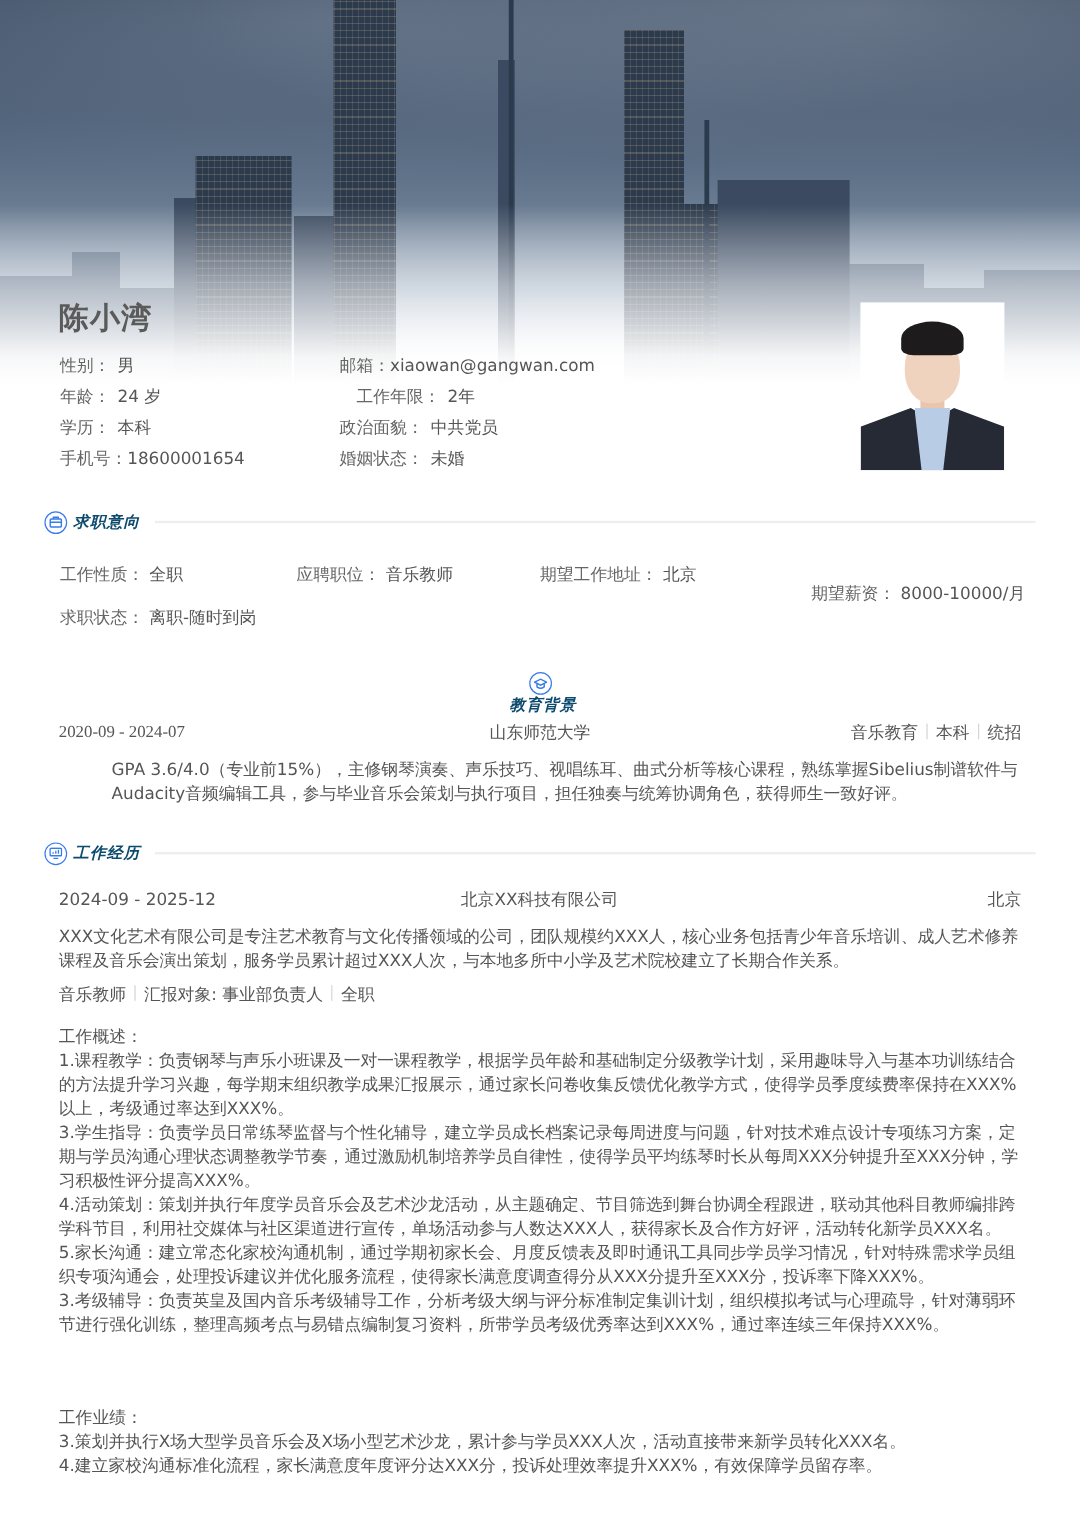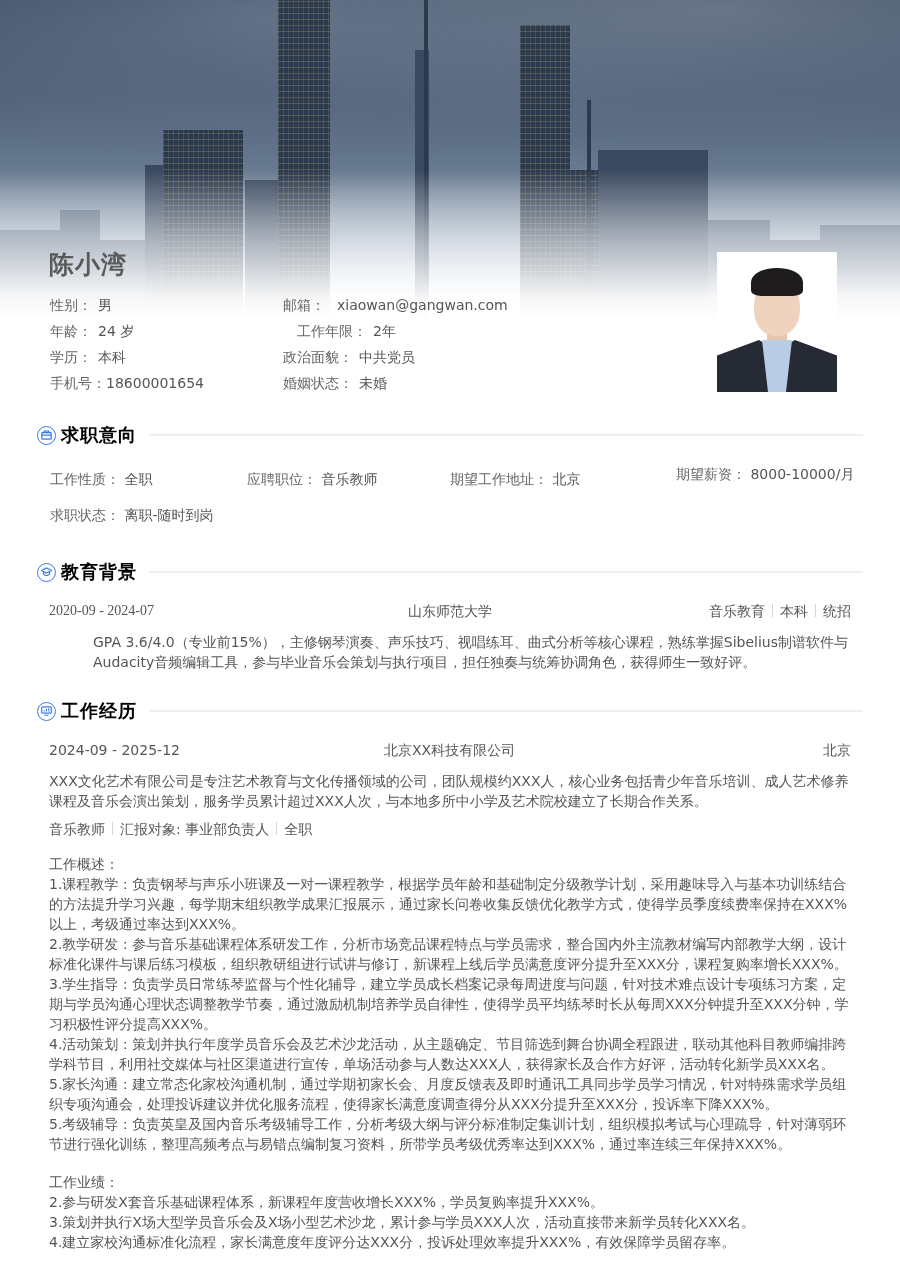--- a/index.html
+++ b/index.html
@@ -32,21 +32,21 @@
     clip-path: polygon(0 30%, 35% 0, 50% 20%, 65% 0, 100% 30%, 100% 100%, 0 100%); }
   .photo .shirt { position: absolute; left: 45px; bottom: 0; width: 30px; height: 52px; background: #b9cce6;
     clip-path: polygon(0 0, 100% 0, 80% 100%, 20% 100%); }
   .photo .neck { position: absolute; left: 50px; top: 76px; width: 20px; height: 18px; background: #e8c5ac; }
   .photo .face { position: absolute; left: 37px; top: 26px; width: 46px; height: 58px; border-radius: 48% 48% 45% 45%; background: #f0d3bf; }
   .photo .hair { position: absolute; left: 34px; top: 16px; width: 52px; height: 28px; border-radius: 50% 50% 20% 20%; background: #1d1b1b; }
 
   
   .section-head { position: absolute; left: 37px; height: 24px; width: 826px; display: flex; align-items: center; }
   .section-head .icon { width: 19px; height: 19px; border: 1.6px solid #3a7bea; border-radius: 50%; display: flex; align-items: center; justify-content: center; flex: none; }
-  .section-head .title { margin-left: 5px; font-size: 18px; font-weight: bold; color: #000000; letter-spacing: 1px; }
+  .section-head .title { margin-left: 5px; font-size: 13px; font-weight: bold; color: #0c4a6e; letter-spacing: 1px; font-style: italic; }
   .section-head .line { flex: 1; height: 2px; background: #eeeeee; margin-left: 12px; }
 
   .txt { position: absolute; font-size: 14px; color: #555; white-space: nowrap; line-height: 20px; }
   .muted { color: #666; }
   .para { position: absolute; left: 49px; width: 806px; font-size: 14px; color: #555; line-height: 20px; }
   .sep { display: inline-block; width: 1px; height: 13px; background: #d5d5d5; margin: 0 7px; vertical-align: -1px; }
 </style>
 </head>
 <body>
 
@@ -73,21 +73,21 @@
   <div class="fade"></div>
 </div>
 
 <div class="name">陈小湾</div>
 
 <div class="basic">
   <div class="row" style="left:0;top:0;"><span class="lbl">性别：</span><span class="val">男</span></div>
   <div class="row" style="left:0;top:26px;"><span class="lbl">年龄：</span><span class="val">24 岁</span></div>
   <div class="row" style="left:0;top:52px;"><span class="lbl">学历：</span><span class="val">本科</span></div>
   <div class="row" style="left:0;top:78px;"><span class="lbl">手机号：</span><span class="val" style="margin-left:0">18600001654</span></div>
-  <div class="row" style="left:233px;top:0;"><span class="lbl">邮箱：</span><span class="val" style="margin-left:12px">xiaowan@gangwan.com</span></div>
+  <div class="row" style="left:233px;top:0;"><span class="lbl">邮箱：</span><span class="val" style="margin-left:0">xiaowan@gangwan.com</span></div>
   <div class="row" style="left:233px;top:26px;margin-left:14px;"><span class="lbl">工作年限：</span><span class="val">2年</span></div>
   <div class="row" style="left:233px;top:52px;"><span class="lbl">政治面貌：</span><span class="val">中共党员</span></div>
   <div class="row" style="left:233px;top:78px;"><span class="lbl">婚姻状态：</span><span class="val">未婚</span></div>
 </div>
 
 <div class="photo">
   <div class="neck"></div>
   <div class="face"></div>
   <div class="hair"></div>
   <div class="suit"></div>
@@ -101,24 +101,24 @@
         <path d="M3.5 2.5V1h4v1.5M0.8 5.2h9.4" fill="none" stroke="#3a7bea" stroke-width="1.2"></path>
       </svg>
   </span>
   <span class="title">求职意向</span>
   <span class="line"></span>
 </div>
 
 <div class="txt" style="left:50px;top:469px;"><span class="muted">工作性质：</span> <span>全职</span></div>
 <div class="txt" style="left:247px;top:469px;"><span class="muted">应聘职位：</span> <span>音乐教师</span></div>
 <div class="txt" style="left:450px;top:469px;"><span class="muted">期望工作地址：</span> <span>北京</span></div>
-<div class="txt" style="left:676px;top:464px;"><span class="muted">期望薪资：</span> <span>8000-10000/月</span></div>
+<div class="txt" style="left:676px;top:485px;"><span class="muted">期望薪资：</span> <span>8000-10000/月</span></div>
 <div class="txt" style="left:50px;top:505px;"><span class="muted">求职状态：</span> <span>离职-随时到岗</span></div>
 
-<div class="section-head" style="top:560px;">
+<div class="section-head" style="top:560px;flex-direction:column;">
   <span class="icon">
     <svg width="11" height="10" viewBox="0 0 11 10">
         <path d="M0.5 3.5L5.5 1l5 2.5-5 2.5z" fill="none" stroke="#3a7bea" stroke-width="1.2"></path>
         <path d="M2.5 4.8v2.6c1.8 1.4 4.2 1.4 6 0V4.8" fill="none" stroke="#3a7bea" stroke-width="1.2"></path>
       </svg>
   </span>
   <span class="title">教育背景</span>
   <span class="line"></span>
 </div>
 
@@ -140,25 +140,23 @@
 
 <div class="txt" style="left:49px;top:740px;">2024-09 - 2025-12</div>
 <div class="txt" style="left:384px;top:740px;">北京XX科技有限公司</div>
 <div class="txt" style="right:49px;top:740px;">北京</div>
 <div class="para" style="top:771px;">XXX文化艺术有限公司是专注艺术教育与文化传播领域的公司，团队规模约XXX人，核心业务包括青少年音乐培训、成人艺术修养课程及音乐会演出策划，服务学员累计超过XXX人次，与本地多所中小学及艺术院校建立了长期合作关系。</div>
 <div class="txt" style="left:49px;top:819px;"><span>音乐教师</span><span class="sep"></span><span>汇报对象: 事业部负责人</span><span class="sep"></span><span>全职</span></div>
 
 <div class="para" style="top:854px;">
   <div>工作概述：</div>
   <div>1.课程教学：负责钢琴与声乐小班课及一对一课程教学，根据学员年龄和基础制定分级教学计划，采用趣味导入与基本功训练结合的方法提升学习兴趣，每学期末组织教学成果汇报展示，通过家长问卷收集反馈优化教学方式，使得学员季度续费率保持在XXX%以上，考级通过率达到XXX%。</div>
-  <div>2.教学研发：参与音乐基础课程体系研发工作，分析市场竞品课程特点与学员需求，整合国内外主流教材编写内部教学大纲，设计标准化课件与课后练习模板，组织教研组进行试讲与修订，新课程上线后学员满意度评分提升至XXX分，课程复购率增长XXX%。</div>
   <div>3.学生指导：负责学员日常练琴监督与个性化辅导，建立学员成长档案记录每周进度与问题，针对技术难点设计专项练习方案，定期与学员沟通心理状态调整教学节奏，通过激励机制培养学员自律性，使得学员平均练琴时长从每周XXX分钟提升至XXX分钟，学习积极性评分提高XXX%。</div>
   <div>4.活动策划：策划并执行年度学员音乐会及艺术沙龙活动，从主题确定、节目筛选到舞台协调全程跟进，联动其他科目教师编排跨学科节目，利用社交媒体与社区渠道进行宣传，单场活动参与人数达XXX人，获得家长及合作方好评，活动转化新学员XXX名。</div>
   <div>5.家长沟通：建立常态化家校沟通机制，通过学期初家长会、月度反馈表及即时通讯工具同步学员学习情况，针对特殊需求学员组织专项沟通会，处理投诉建议并优化服务流程，使得家长满意度调查得分从XXX分提升至XXX分，投诉率下降XXX%。</div>
-  <div>5.考级辅导：负责英皇及国内音乐考级辅导工作，分析考级大纲与评分标准制定集训计划，组织模拟考试与心理疏导，针对薄弱环节进行强化训练，整理高频考点与易错点编制复习资料，所带学员考级优秀率达到XXX%，通过率连续三年保持XXX%。</div>
+  <div>3.考级辅导：负责英皇及国内音乐考级辅导工作，分析考级大纲与评分标准制定集训计划，组织模拟考试与心理疏导，针对薄弱环节进行强化训练，整理高频考点与易错点编制复习资料，所带学员考级优秀率达到XXX%，通过率连续三年保持XXX%。</div>
 </div>
 
 <div class="para" style="top:1172px;">
   <div>工作业绩：</div>
-  <div>2.参与研发X套音乐基础课程体系，新课程年度营收增长XXX%，学员复购率提升XXX%。</div>
   <div>3.策划并执行X场大型学员音乐会及X场小型艺术沙龙，累计参与学员XXX人次，活动直接带来新学员转化XXX名。</div>
   <div>4.建立家校沟通标准化流程，家长满意度年度评分达XXX分，投诉处理效率提升XXX%，有效保障学员留存率。</div>
 </div>
 
 </body></html>

